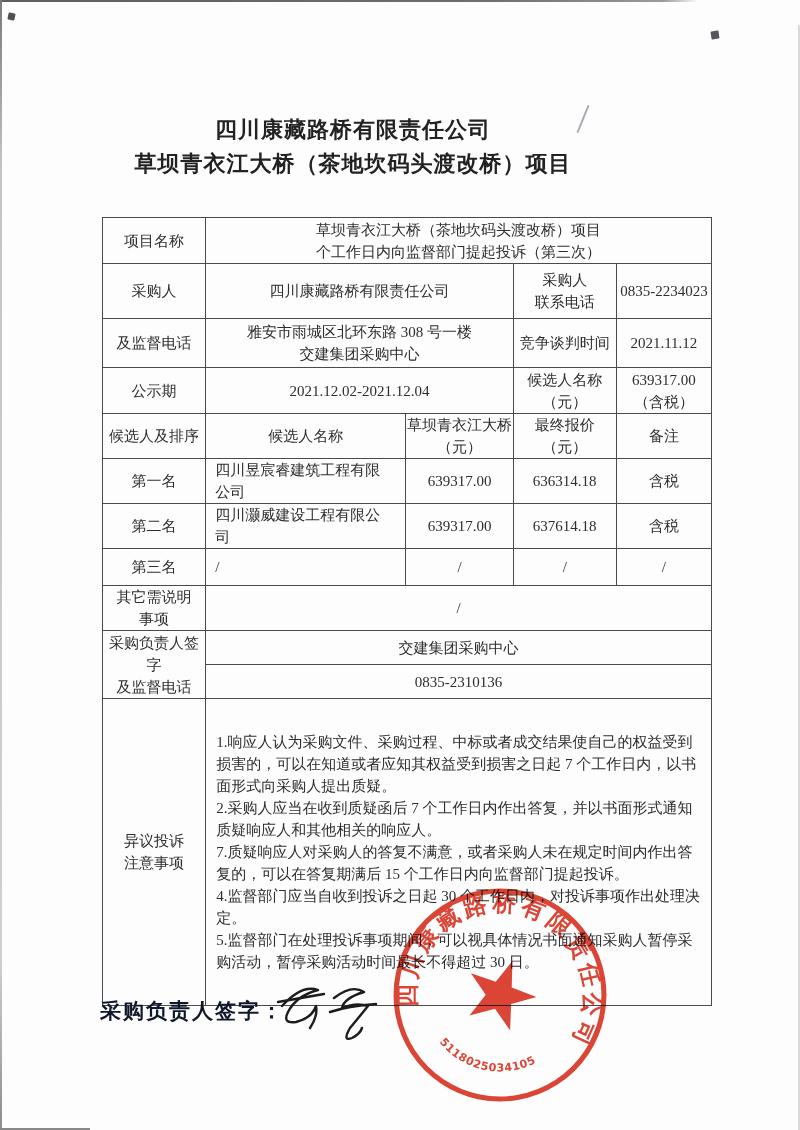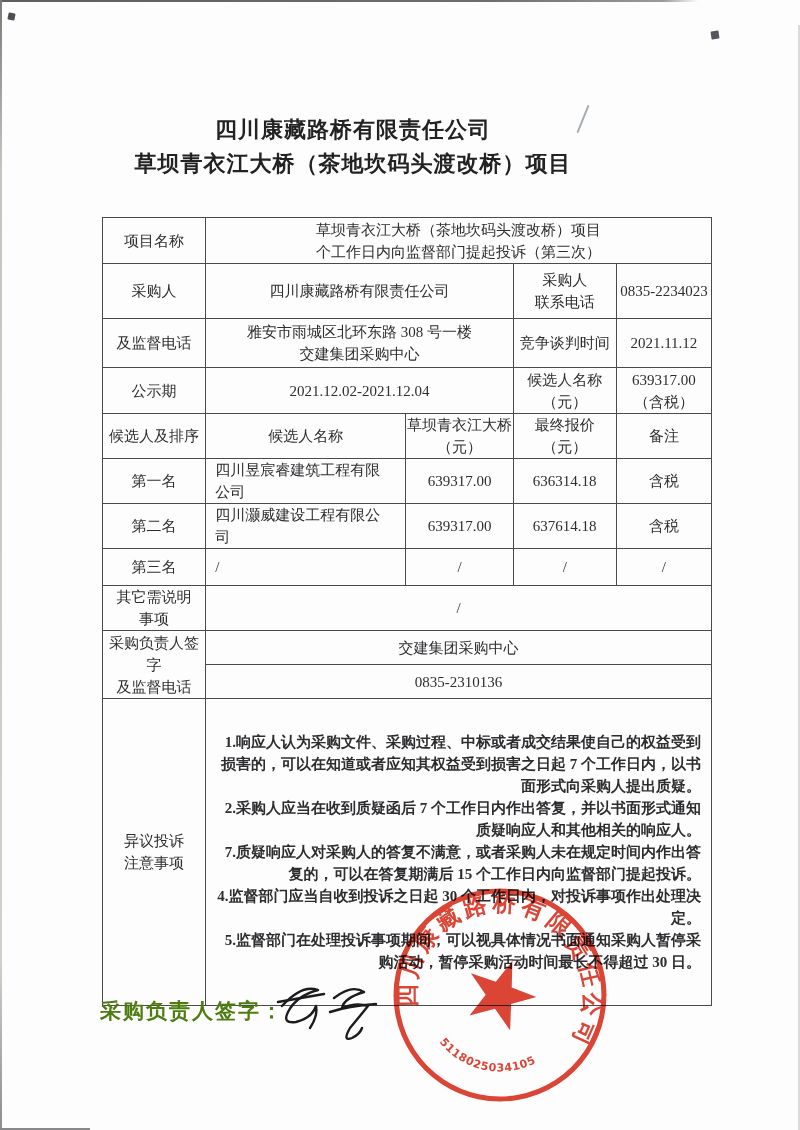--- a/index.html
+++ b/index.html
@@ -25,23 +25,23 @@
   .title-line{font-size:22px;font-weight:bold;line-height:34px;letter-spacing:1px;color:#222;}
   
   table.doc{position:absolute;left:102px;top:217px;width:610px;
     border-collapse:collapse;table-layout:fixed;}
   table.doc td{border:1px solid #4a4a4c;vertical-align:middle;text-align:center;
     font-size:15px;line-height:22px;padding:0;overflow:hidden;color:#2d2d2f;}
   table.doc td.left{text-align:left;padding-left:9px;padding-right:14px;}
   table.doc td.para{ text-align:left;padding:0 10px;}
   .two-line div{line-height:22px;}
   
-  .dispute-item{font-size:15px;line-height:22px;text-align:right;font-weight:bold;}
-  
-  .signature-row{position:absolute;left:100px;top:997px;font-size:21px;font-weight:bold;letter-spacing:2px;color:#4d7c0f;}
+  .dispute-item{font-size:15px;line-height:22px;text-align:left;}
+  
+  .signature-row{position:absolute;left:100px;top:997px;font-size:21px;font-weight:bold;letter-spacing:2px;color:#0f172a;}
   .signature-svg{position:absolute;left:268px;top:972px;}
   
   .seal{position:absolute;left:389px;top:884px;width:222px;height:222px;
     transform:rotate(12deg);opacity:0.9;mix-blend-mode:multiply;}
 </style>
 </head>
 <body>
 
 <div class="page">
 

